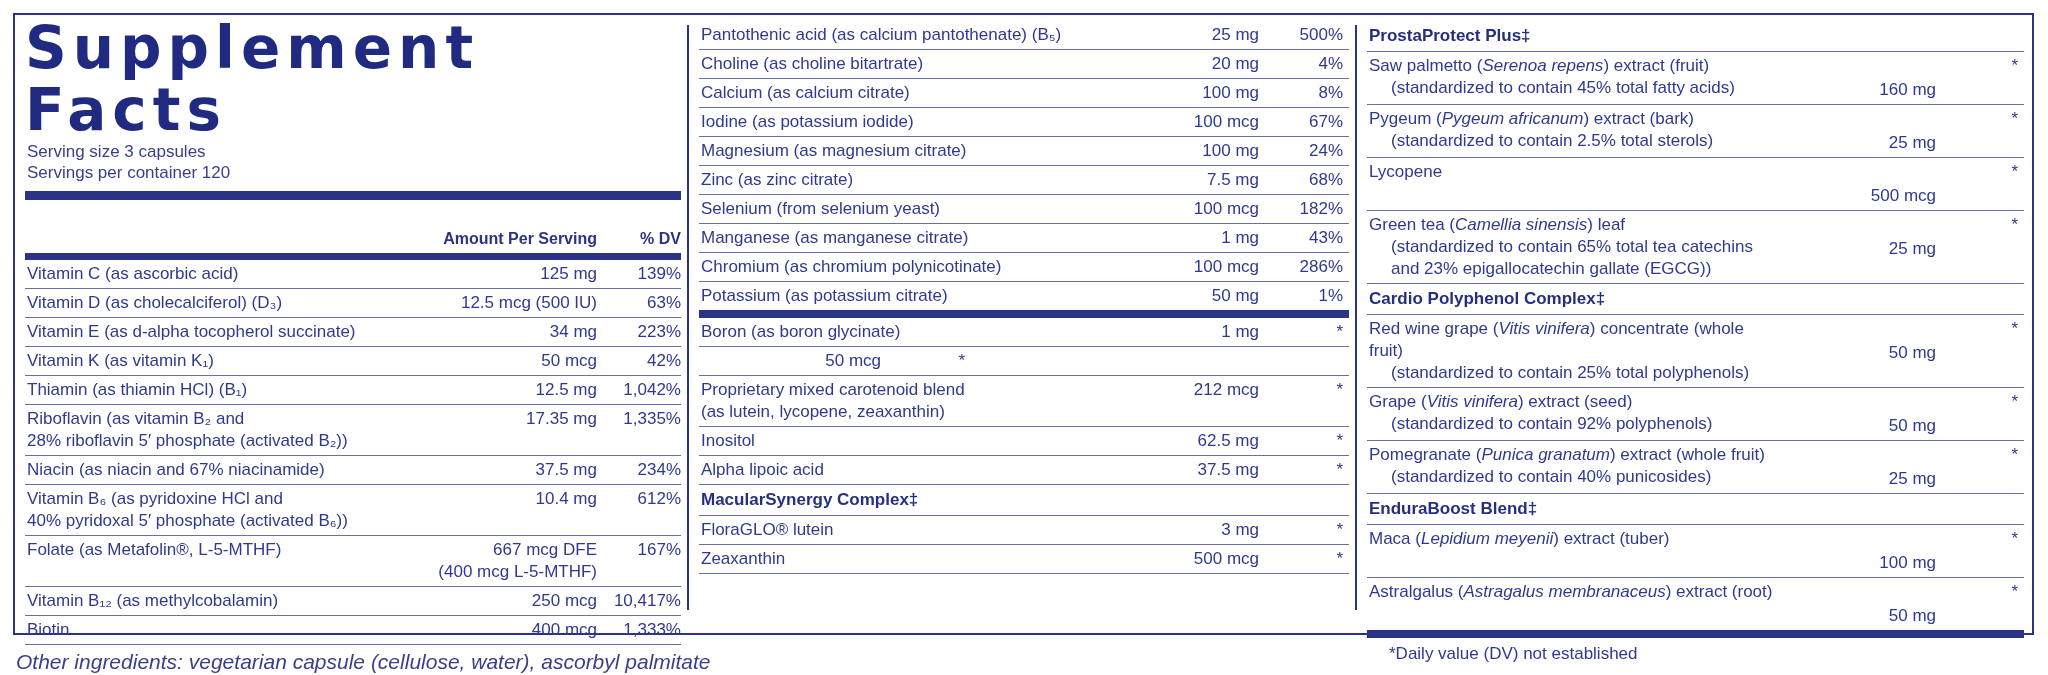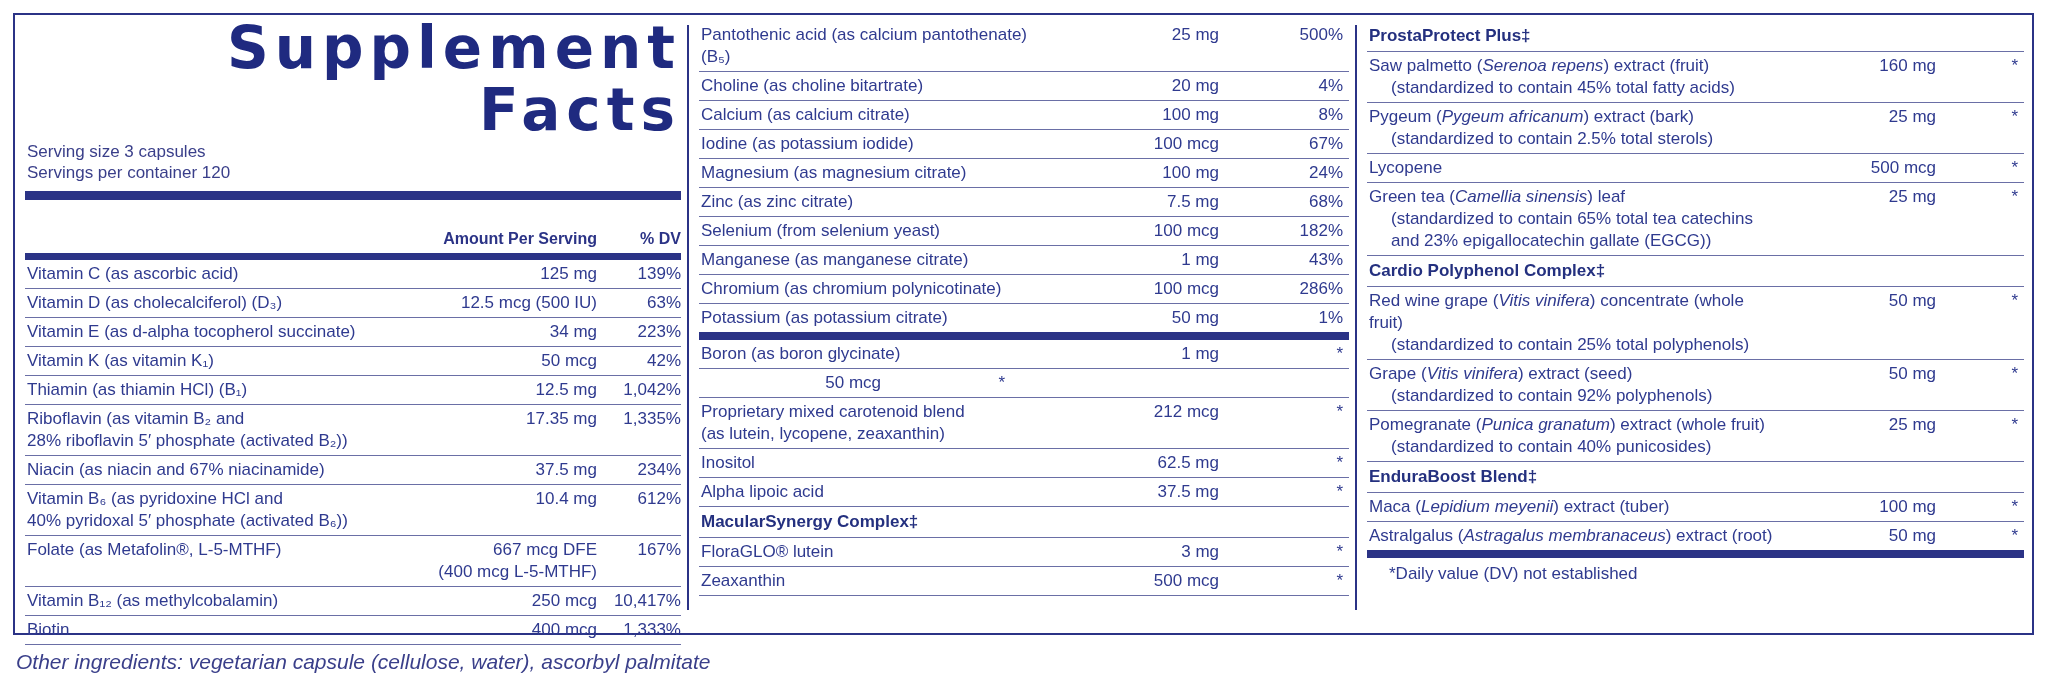--- a/index.html
+++ b/index.html
@@ -6,33 +6,33 @@
   body { width:2048px; height:675px; position:relative; overflow:hidden;
          font-family:"Liberation Sans", sans-serif; color:#2e3a8c; }
   .label { position:absolute; left:13px; top:13px; width:2021px; height:622px;
            border:2px solid #2b3386; box-sizing:border-box; }
   .col { position:absolute; top:0; }
   .col1 { left:10px; width:656px; }
   .col2 { left:684px; width:650px; }
   .col3 { left:1352px; width:657px; }
   .vdiv { position:absolute; top:10px; width:2px; height:585px; background:#2b3386; }
   .title { font-family:"DejaVu Sans", sans-serif; font-weight:bold; font-size:58px;
-           letter-spacing:6px; color:#1f2a80; margin:2px 0 0 0; line-height:62px;text-align:right; }
+           letter-spacing:6px; color:#1f2a80; margin:2px 0 0 0; line-height:62px; }
   .serving { font-size:17px; color:#3a3f8a; line-height:21px; margin-left:2px; }
   .thick { height:9px; background:#2b3386; }
   .hdr { display:flex; height:29px; align-items:center; font-weight:bold; font-size:16px; color:#2b3386;margin-top:24px; }
   .row { display:flex; border-bottom:1.5px solid #6a6fa6; font-size:17px; color:#2f3a8f; line-height:22px; padding:3px 0 3px 2px; }
   .row .name { flex:1; }
   .row .amt { text-align:right; }
   .row .dv { text-align:right; }
   .col1 .amt { width:190px; }
   .col1 .dv { width:84px; }
   .col2 .amt { width:180px; }
-  .col2 .dv { width:84px; padding-right:6px;margin-left:40px; }
-  .col3 .amt { width:160px; }
+  .col2 .dv { width:84px; padding-right:6px; }
+  .col3 .amt { width:160px;margin-top:24px; }
   .col3 .dv { width:82px; padding-right:6px; }
   .sub { padding-left:22px; display:block; }
   .section { font-weight:bold; color:#24307f; }
   .row.section-row { padding-top:4px; padding-bottom:4px; }
   .footnote { font-size:17px; color:#2f3a8f; padding:6px 0 0 22px; }
   .other { position:absolute; left:16px; top:650px; font-size:21px; color:#3a3f8a;font-style:italic; }
   i { font-style:italic; }
 </style>
 </head>
 <body>

